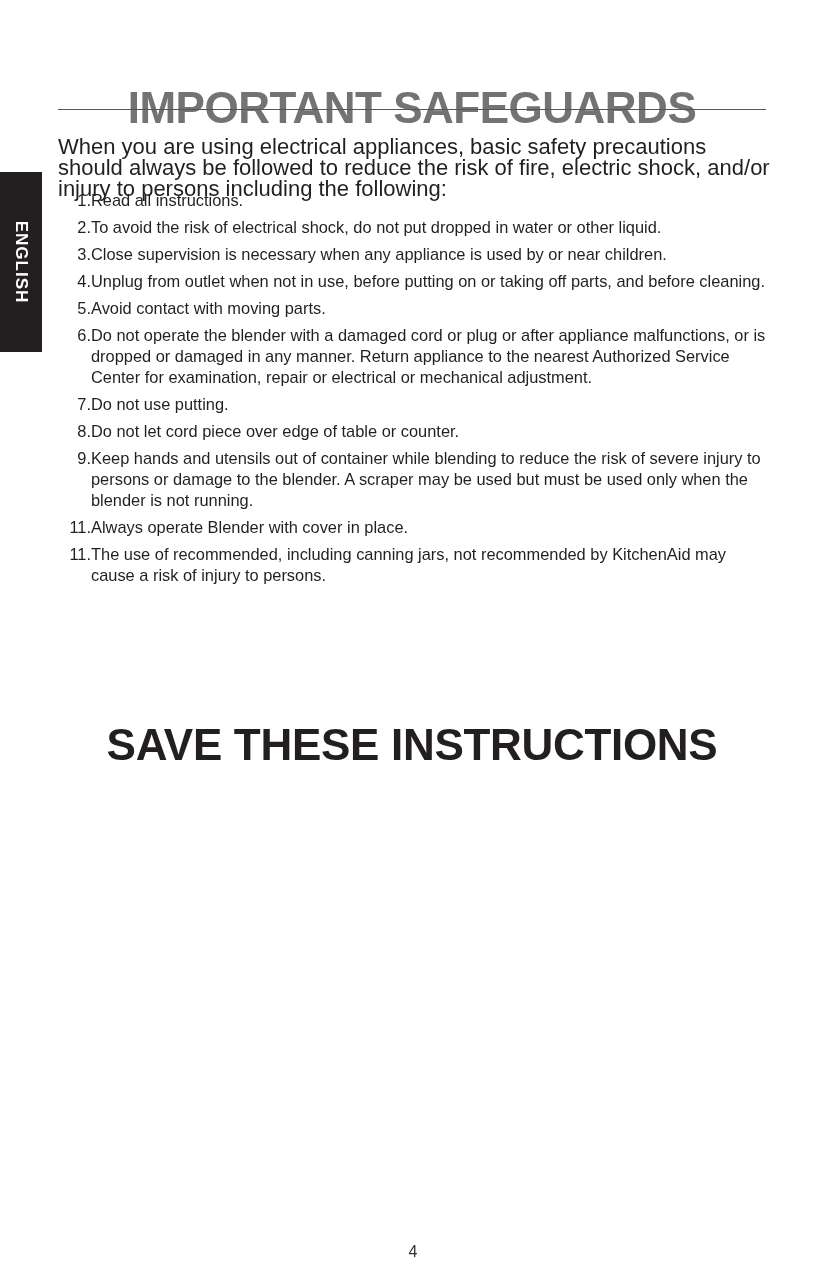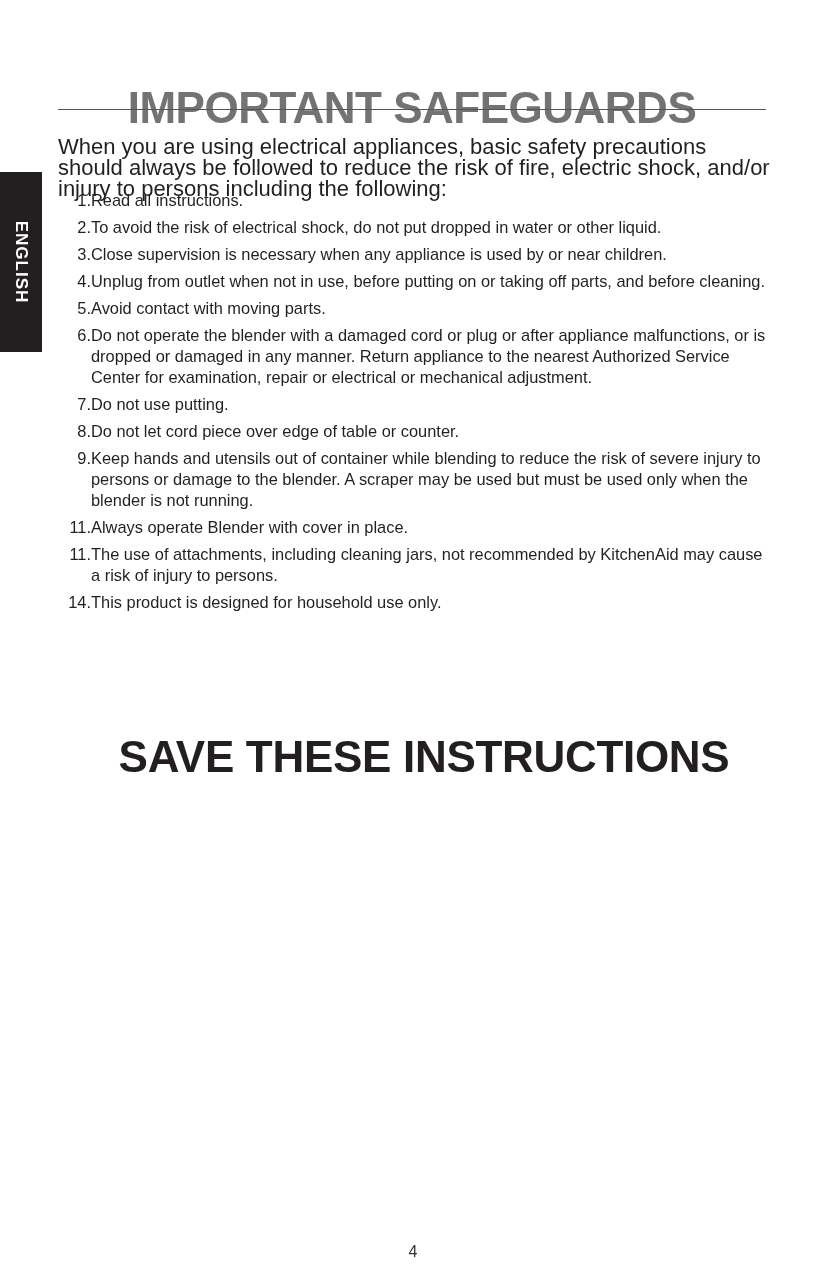--- a/index.html
+++ b/index.html
@@ -96,23 +96,19 @@
   <li>
       <span class="num">9.</span>
       <span class="txt">Keep hands and utensils out of container while blending to reduce the risk of severe injury to persons or damage to the blender. A scraper may be used but must be used only when the blender is not running.</span>
     </li>
   <li>
       <span class="num">11.</span>
       <span class="txt">Always operate Blender with cover in place.</span>
     </li>
   <li>
       <span class="num">11.</span>
-      <span class="txt">The use of attachments, including cleaning jars, not recommended by KitchenAid may cause a risk of injury to persons.</span>
-    </li>
-  <li>
-      <span class="num">14.</span>
-      <span class="txt">This product is designed for household use only.</span>
+      <span class="txt">The use of recommended, including canning jars, not recommended by KitchenAid may cause a risk of injury to persons.</span>
     </li>
 </ol>
 
-<h2 class="save" style="margin:12px;">SAVE THESE INSTRUCTIONS</h2>
+<h2 class="save" style="margin:0;">SAVE THESE INSTRUCTIONS</h2>
 
 <div class="page-num">4</div>
 
 </body></html>

